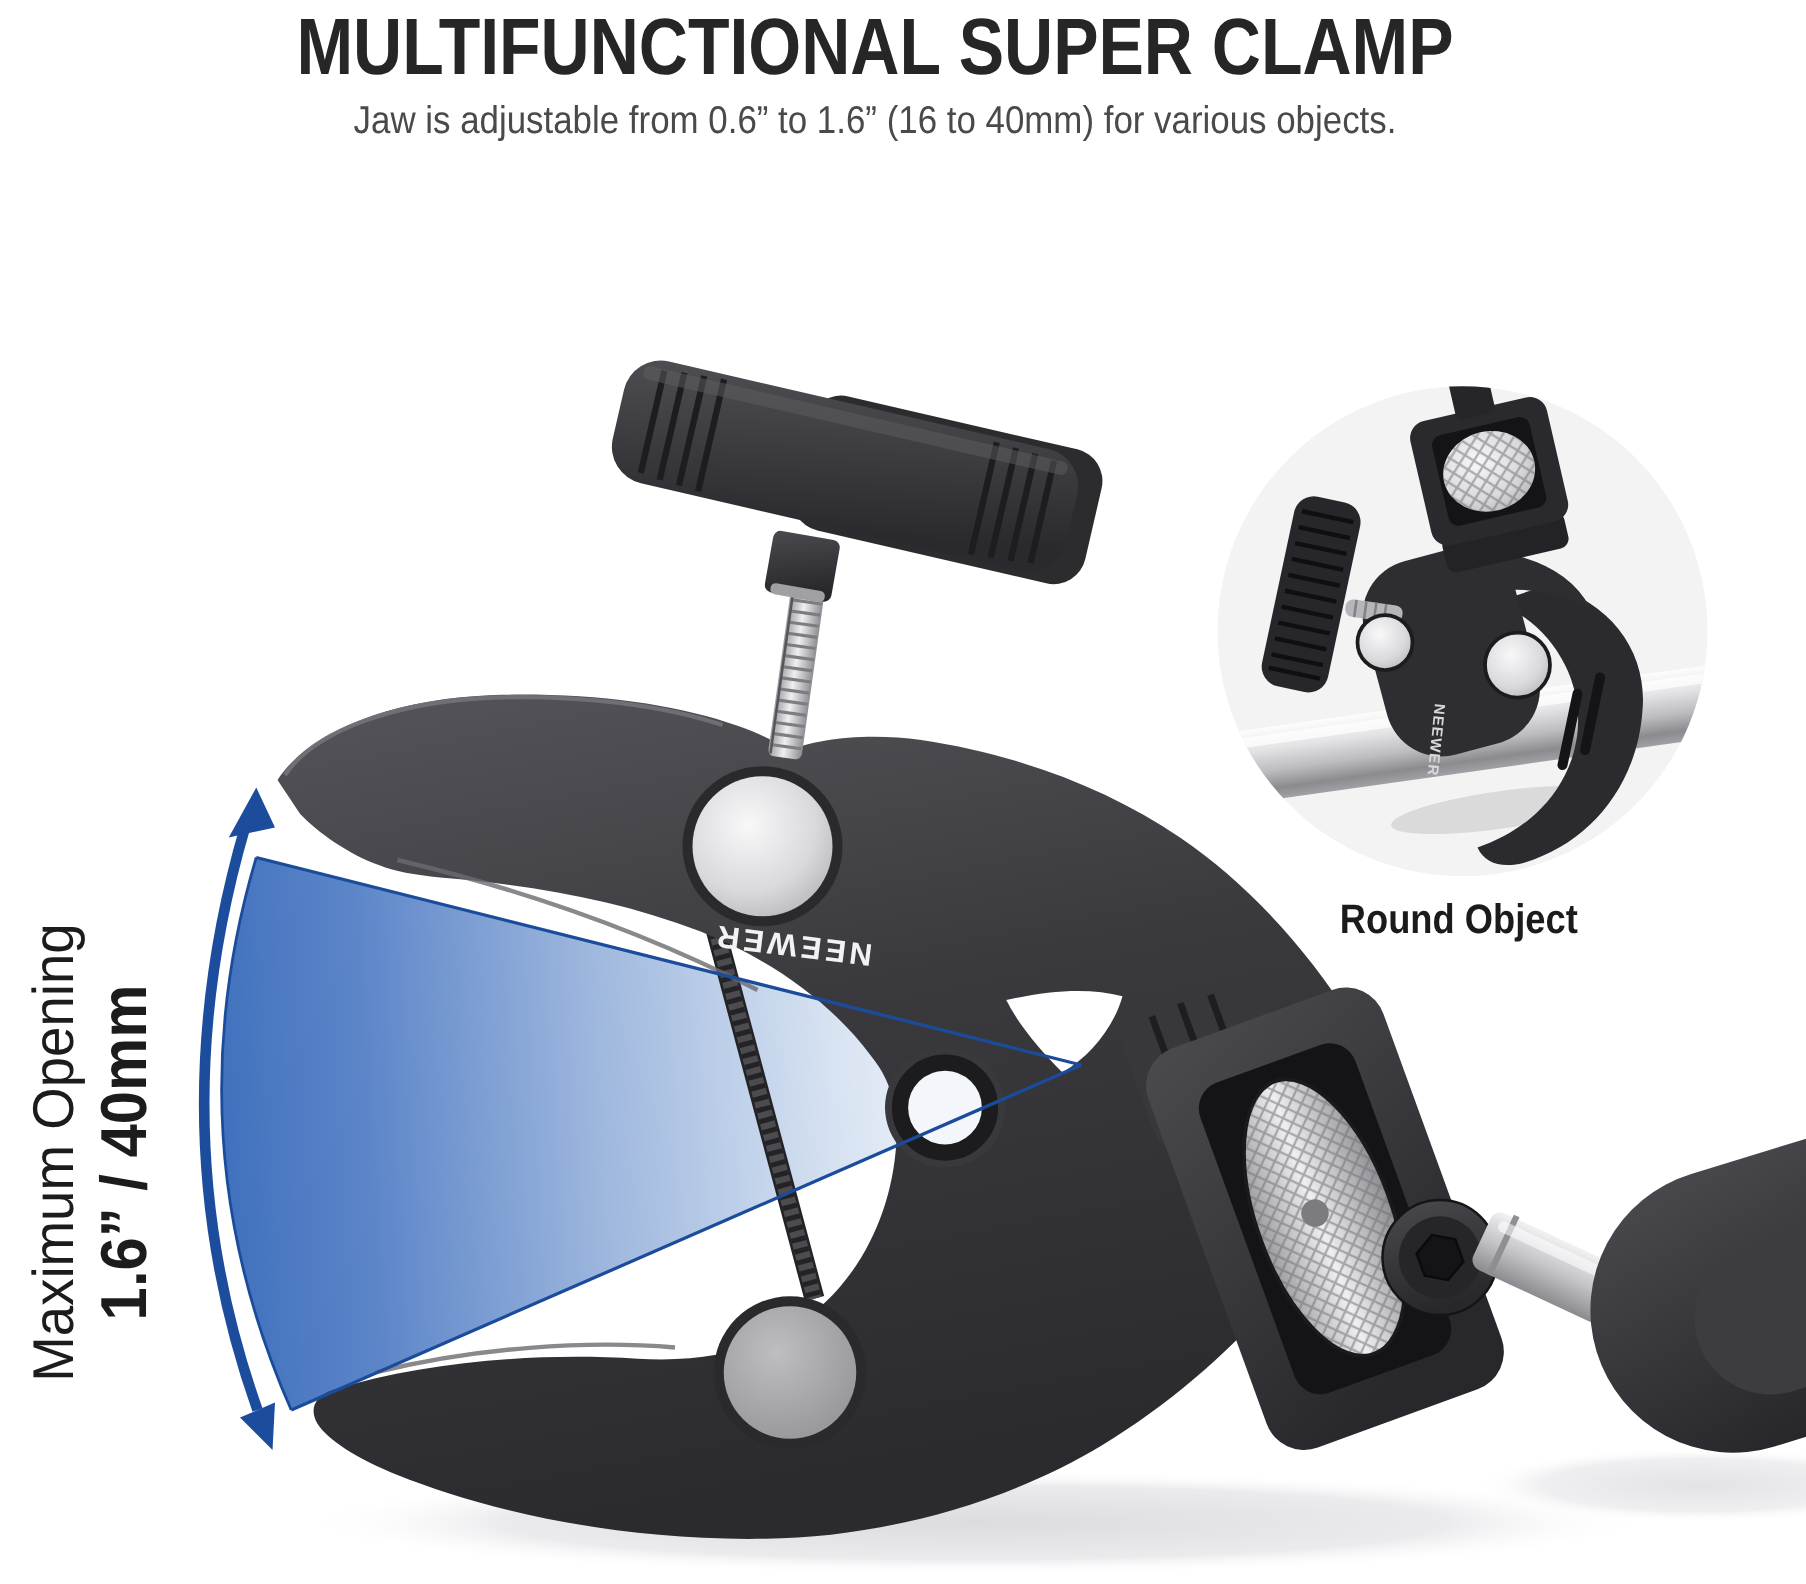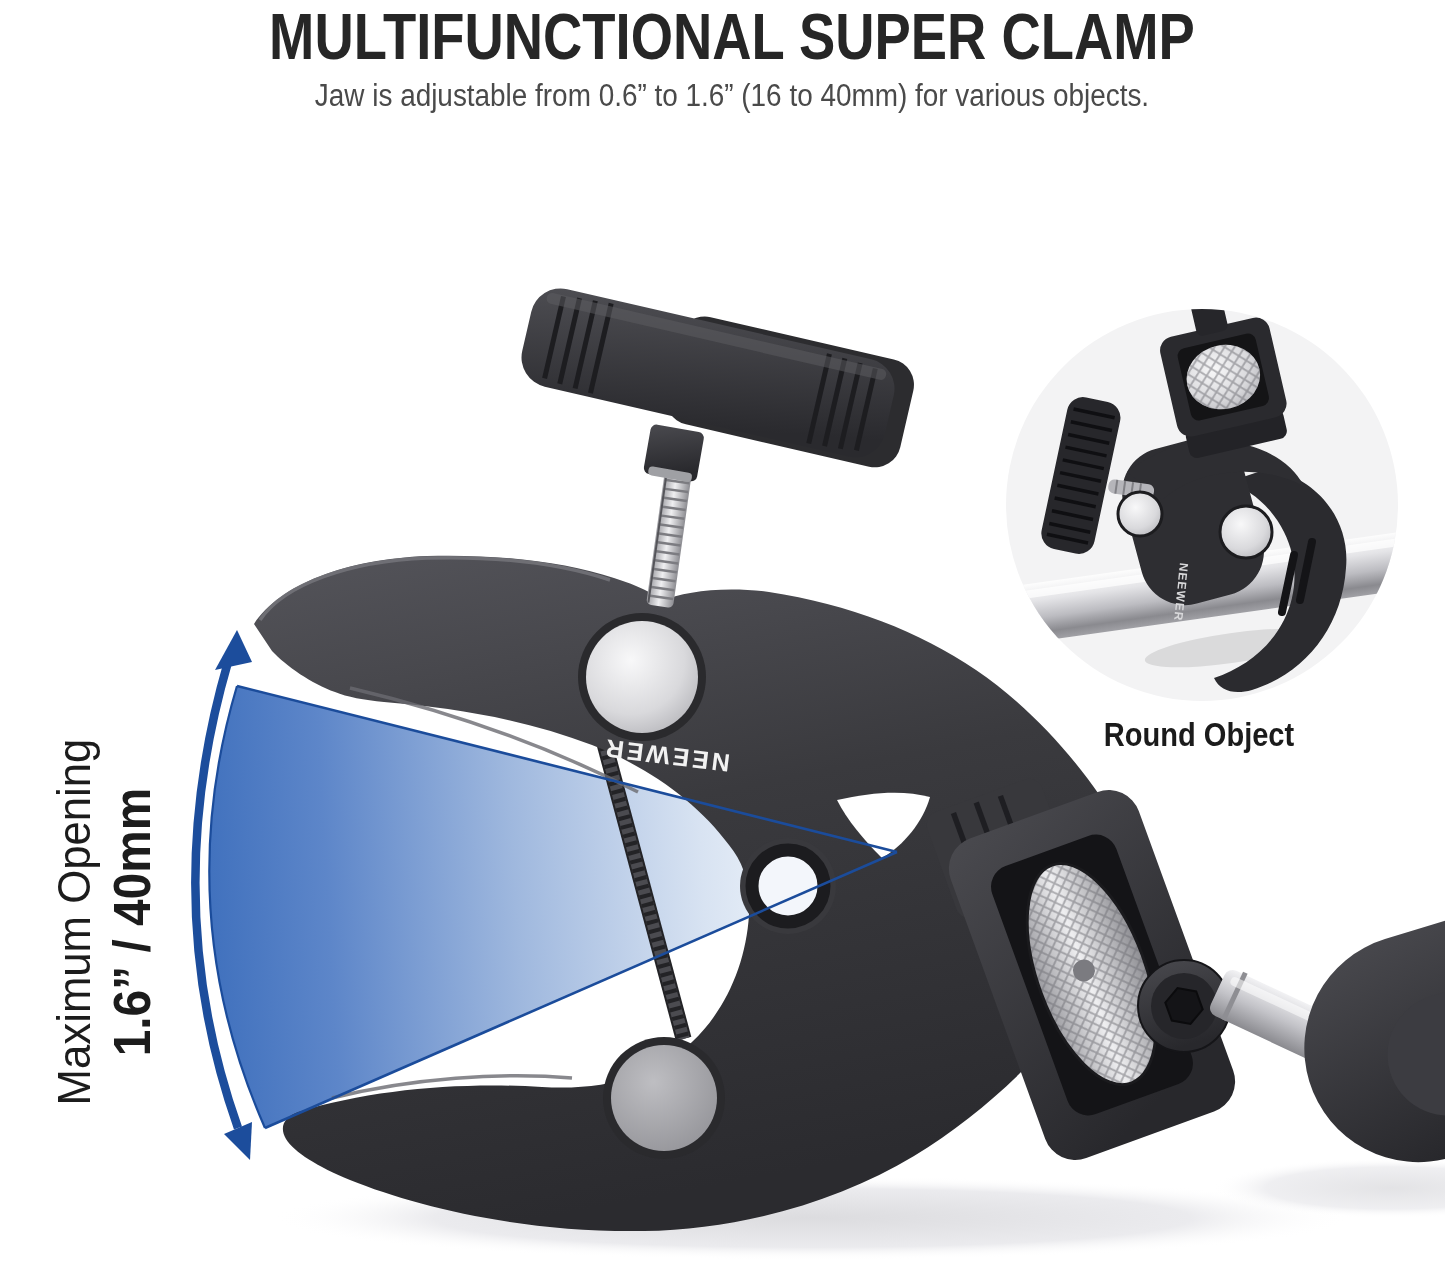--- a/index.html
+++ b/index.html
@@ -1,18 +1,18 @@
 <!DOCTYPE html>
 <html><head>
 <meta charset="utf-8">
 <style>
   html,body{margin:0;padding:0;}
   body{width:1445px;height:1267px;background:#ffffff;overflow:hidden;position:relative;
        font-family:"Liberation Sans", sans-serif;}
-  .stage{position:absolute;left:0;top:0;width:1244px;height:1267px;margin-left:32px;}
+  .stage{position:absolute;left:0;top:0;width:1244px;height:1267px;}
   svg{position:absolute;left:0;top:0;}
   .title{position:absolute;left:0;top:0px;width:1400px;text-align:center;
          font-size:64px;font-weight:800;color:#262626;letter-spacing:0px;
          transform:scaleX(.85);transform-origin:700px 50%;white-space:nowrap;}
   .subtitle{position:absolute;left:0;top:78px;width:1400px;text-align:center;
          font-size:31px;font-weight:400;color:#4a4a4a;
          transform:scaleX(.9);transform-origin:700px 50%;white-space:nowrap;}
   .max-label{position:absolute;left:-160px;top:857px;width:480px;height:130px;
          transform:rotate(-90deg);text-align:center;color:#1c1c1c;}
   .max-label .l1{font-size:46px;font-weight:400;line-height:54px;transform:scaleX(.95);white-space:nowrap;}

